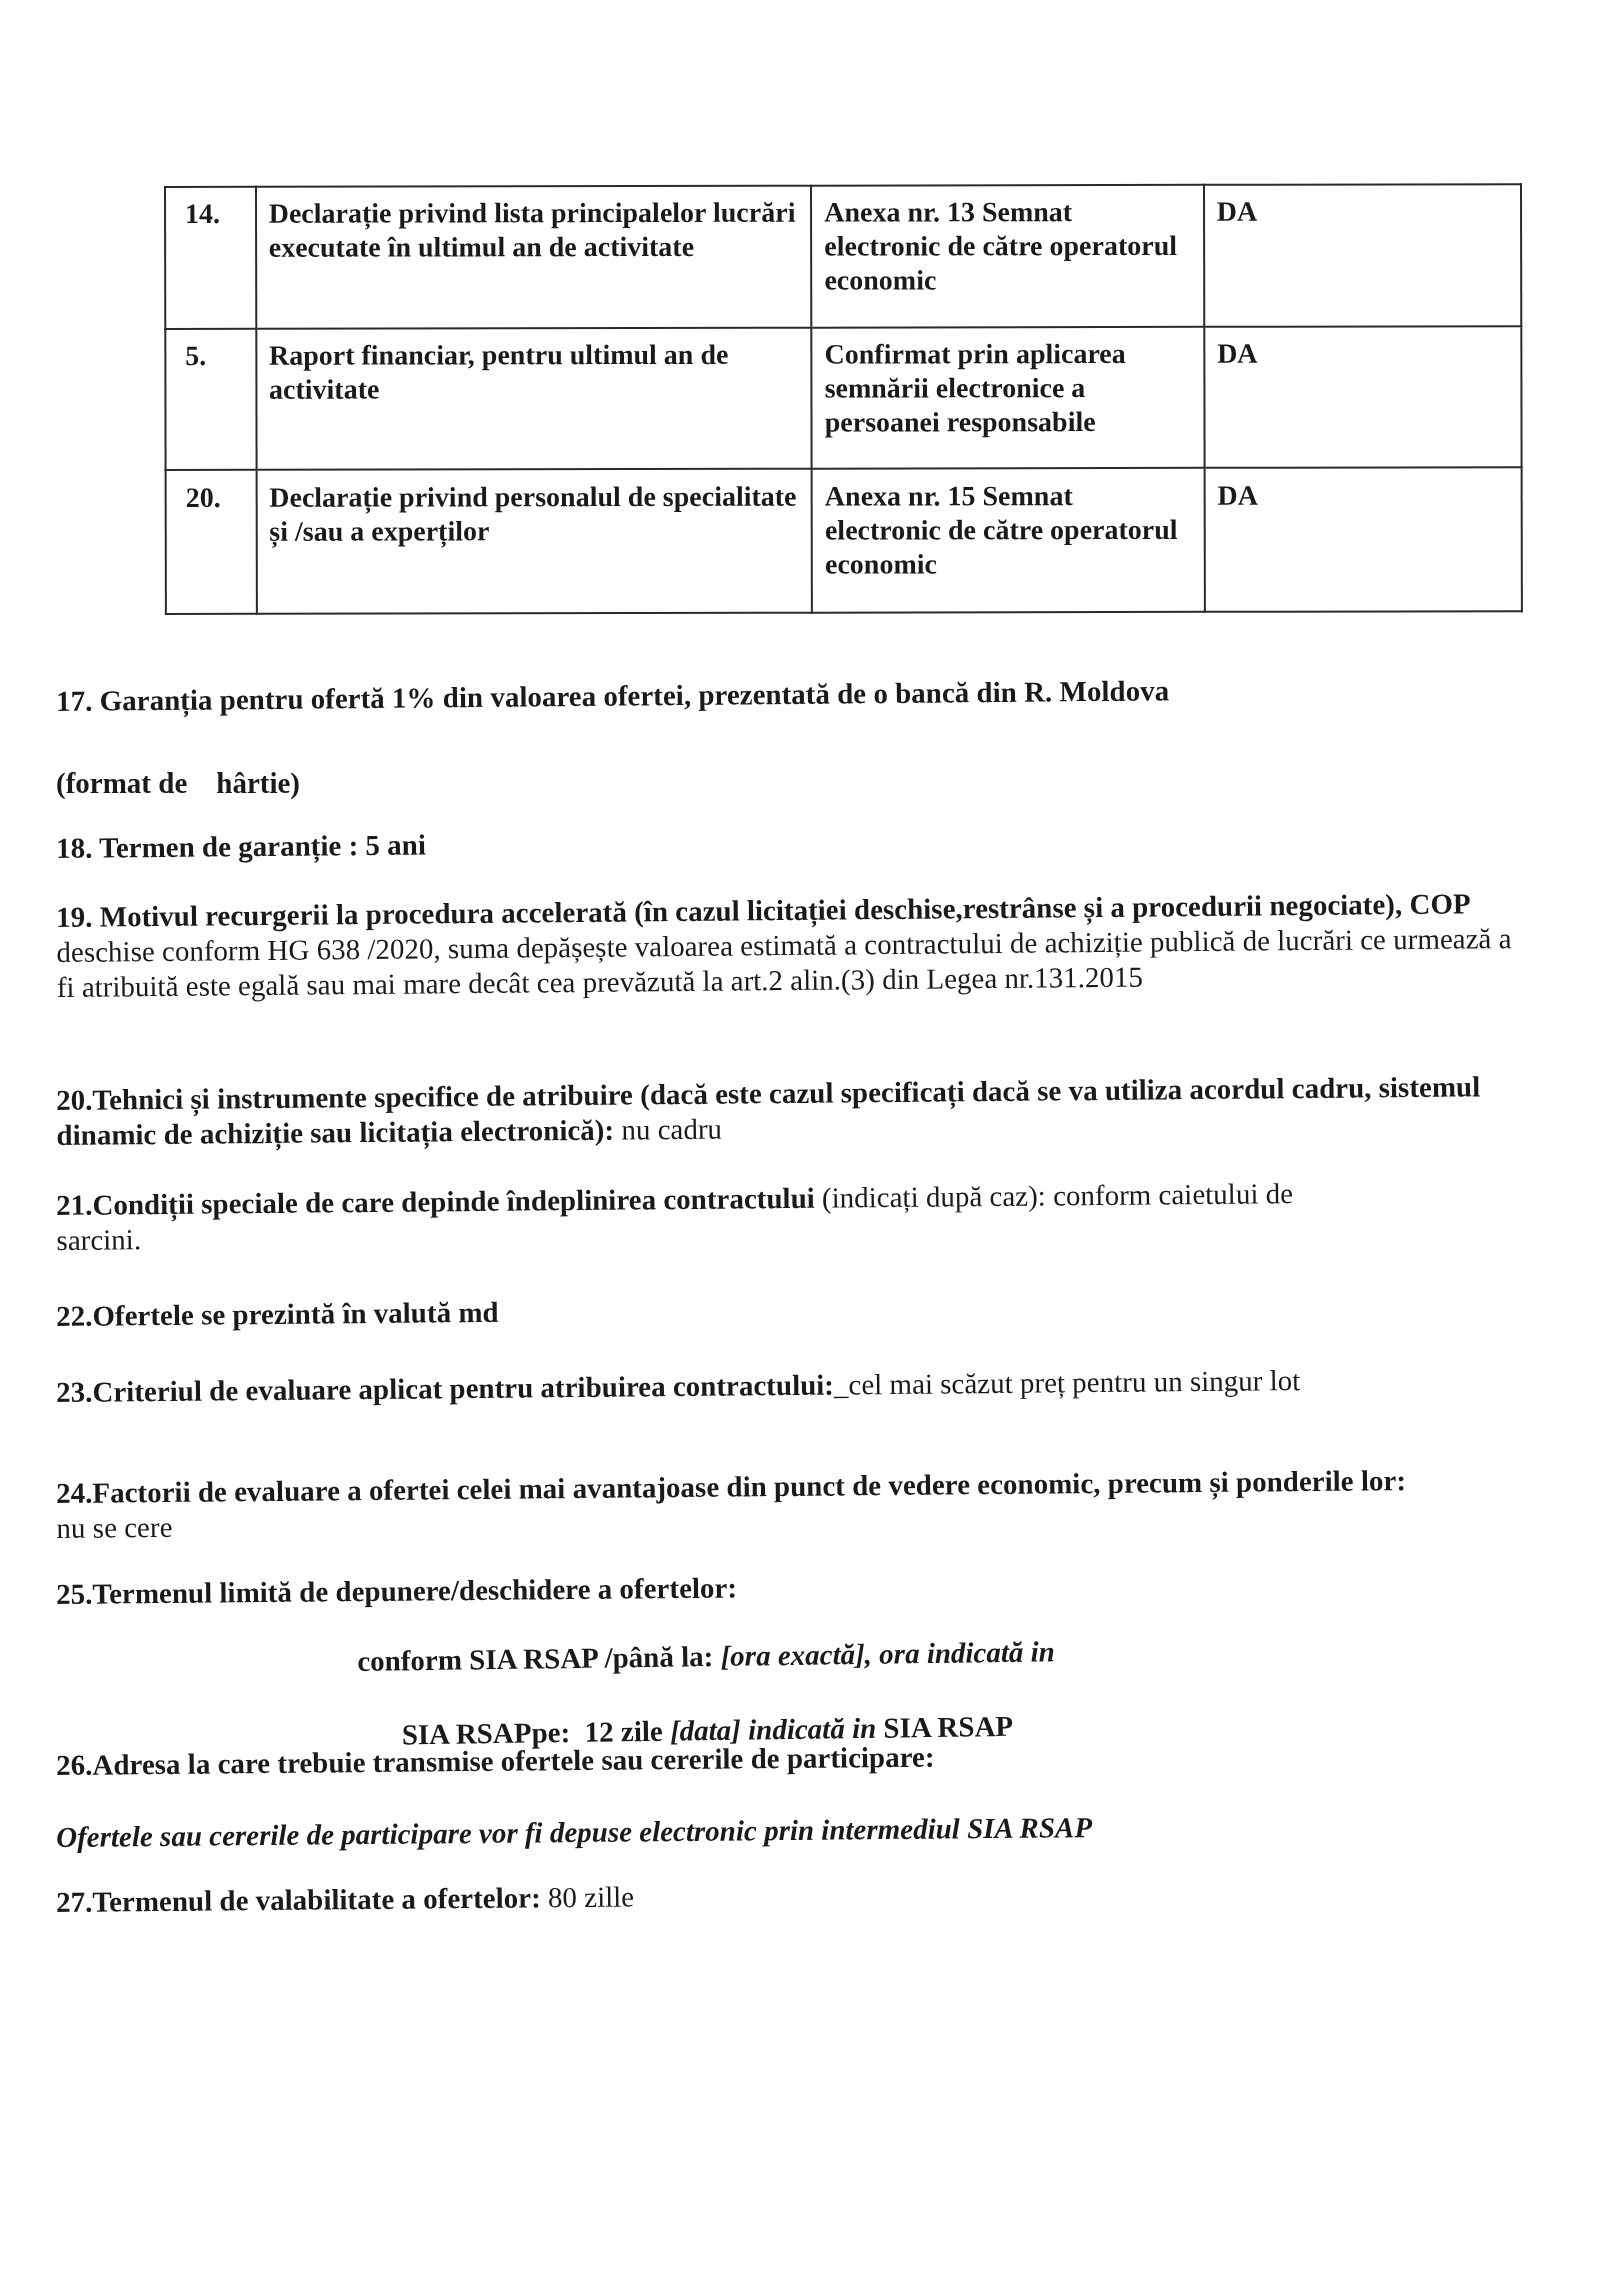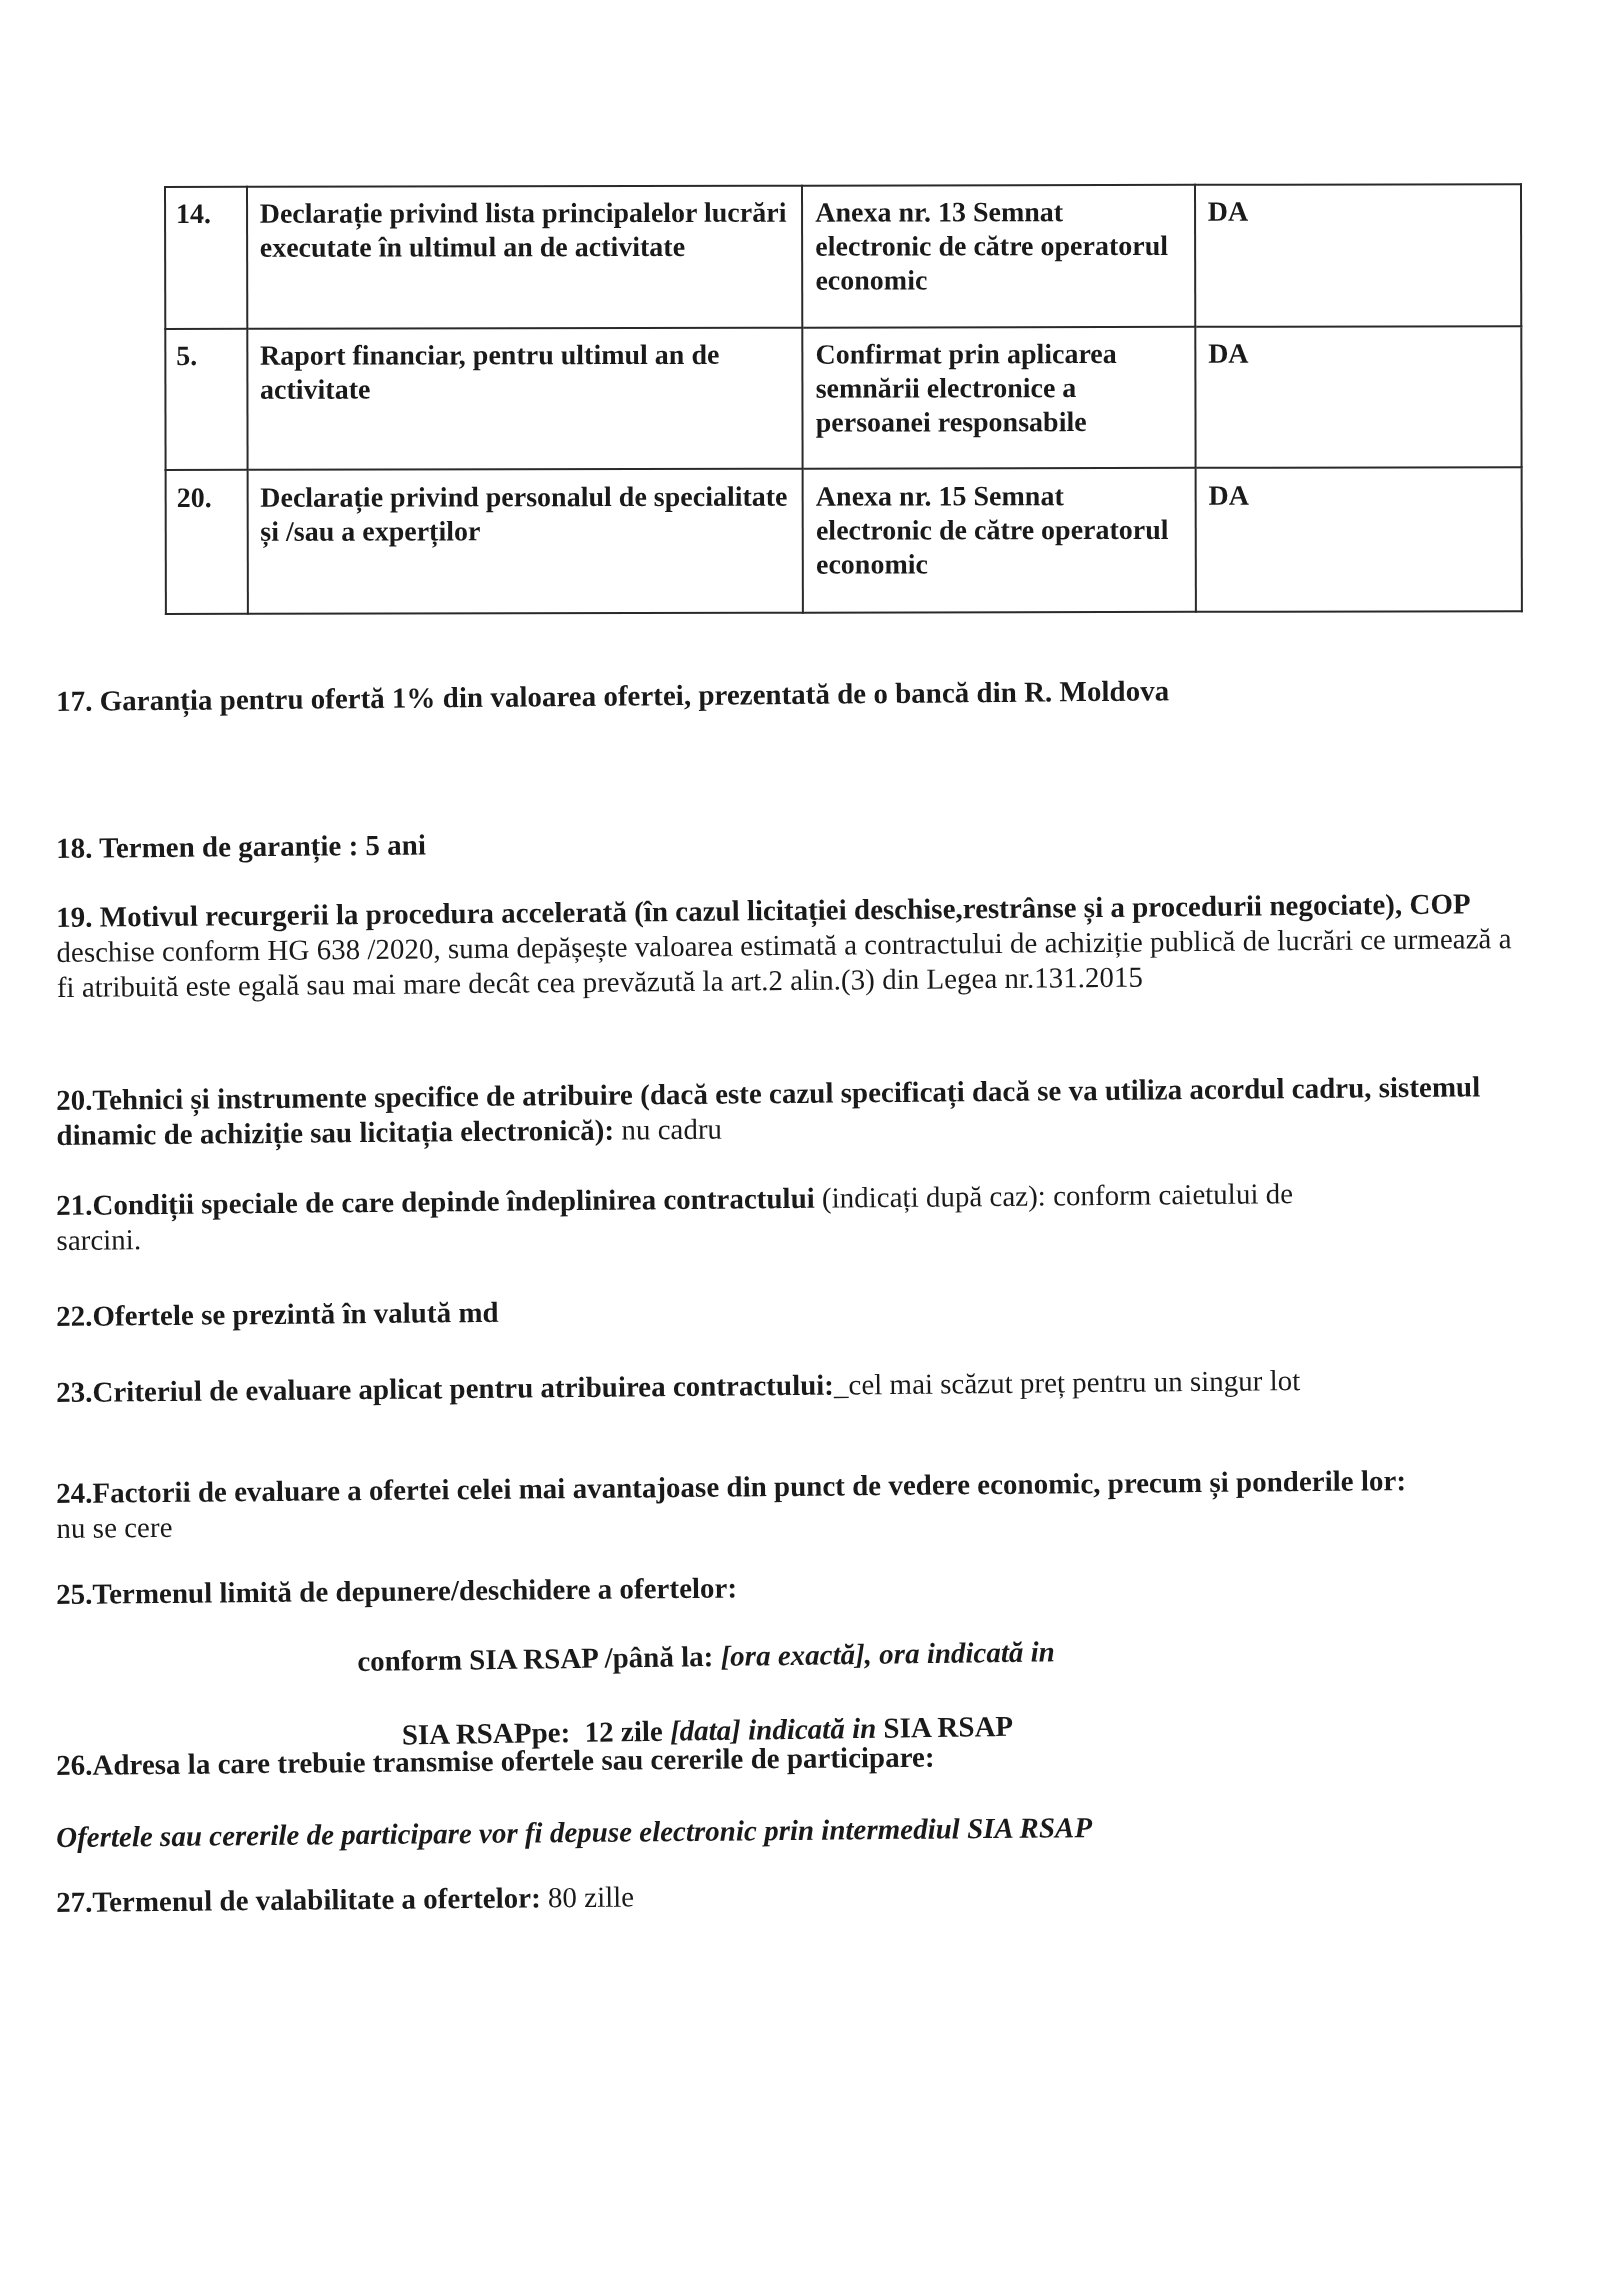--- a/index.html
+++ b/index.html
@@ -5,21 +5,21 @@
   html, body { margin: 0; padding: 0; background: #ffffff; }
   body { width: 1623px; height: 2295px; position: relative; overflow: hidden;
          font-family: "Liberation Serif", "DejaVu Serif", serif; color: #1a1a1a; }
   .page { position: absolute; left: 0; top: 0; width: 1623px; height: 2295px; }
 
   
   .req-table { position: absolute; left: 164px; top: 186px; width: 1358px;
                border-collapse: collapse; transform: rotate(-0.12deg); transform-origin: left top; }
   .req-table td { border: 2px solid #2a2a2a; vertical-align: top; font-weight: bold;
                   font-size: 28px; line-height: 34px; padding: 9.2px 11.8px 13px 11.8px; }
-  .req-table td.num { width: 58px; padding-left: 10px; }
+  .req-table td.num { width: 58px; padding-left: 19px; }
   .req-table td.name { width: 530px; }
   .req-table td.conf { width: 367px; }
   .req-table td.val { }
   .req-table tr.r14 td { height: 118px; }
   .req-table tr.r15 td { height: 117px; }
   .req-table tr.r16 td { height: 119px; }
 
   
   .sec { position: absolute; left: 56px; width: 1473px; font-size: 29px; line-height: 35px;
          transform: rotate(-0.55deg); transform-origin: left top; }
@@ -52,20 +52,23 @@
       <td class="num">20.</td>
       <td class="name">Declarație privind personalul de specialitate și /sau a experților</td>
       <td class="conf">Anexa nr. 15 Semnat electronic de către operatorul economic</td>
       <td class="val">DA</td>
     </tr>
   </tbody>
     </table>
 
   <div class="sec" style="top:684px;">
     <div class="b">17. Garanția pentru ofertă 1% din valoarea ofertei, prezentată de o bancă din R. Moldova</div>
+  </div>
+  <div class="sec" style="top:766px; transform:none;">
+    <div class="b" style="white-space:pre;">(format de    hârtie)</div>
   </div>
 
   <div class="sec" style="top:831px;">
     <div class="b">18. Termen de garanție : 5 ani</div>
   </div>
 
   <div class="sec" style="top:900px;">
     <span class="b">19. Motivul recurgerii la procedura accelerată (în cazul licitației deschise,restrânse și a procedurii negociate), COP</span><span class="n"> deschise conform HG 638 /2020, suma depășește valoarea estimată a contractului de achiziție publică de lucrări ce urmează a fi atribuită este egală sau mai mare decât cea prevăzută la art.2 alin.(3) din Legea nr.131.2015</span>
   </div>
 

